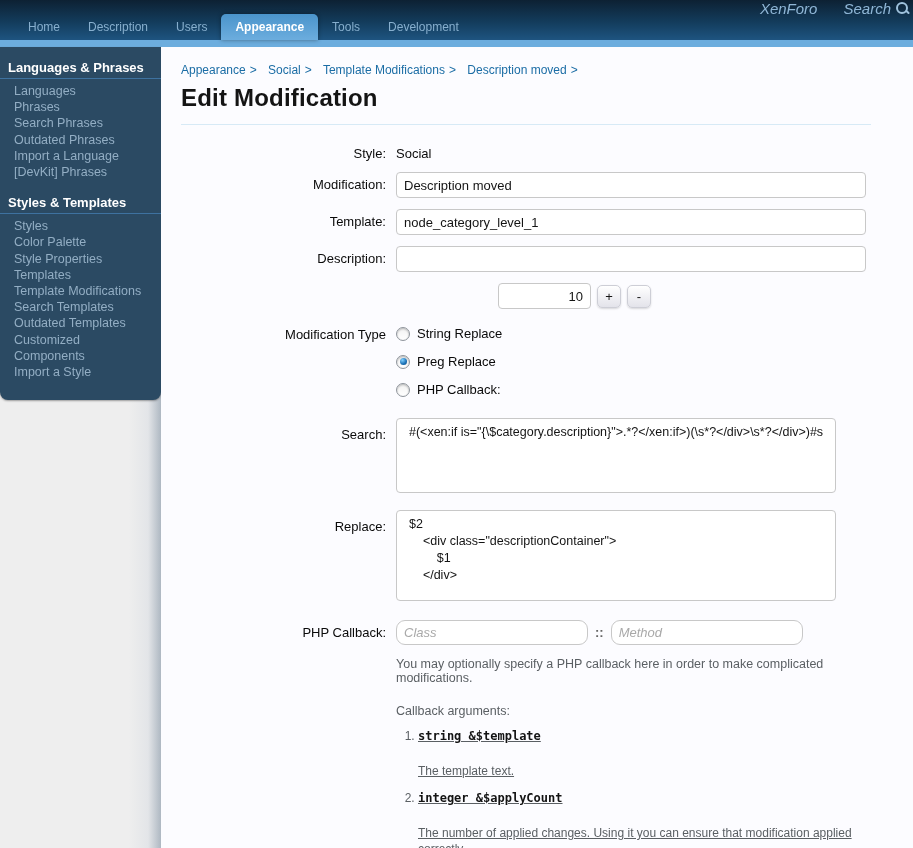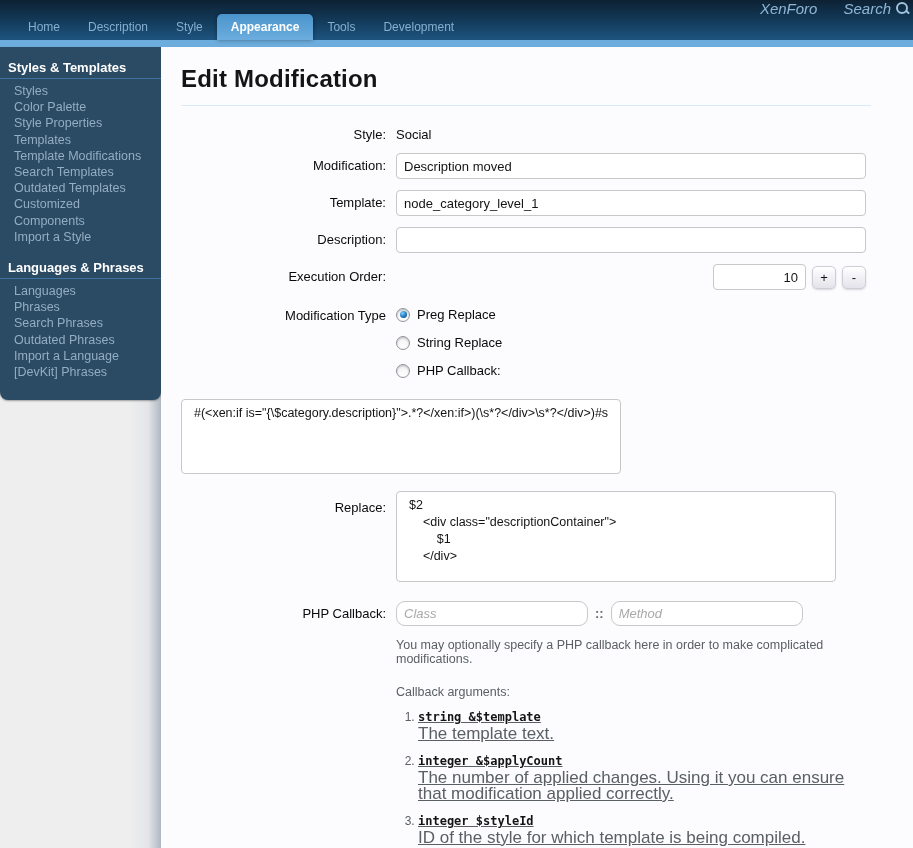--- a/index.html
+++ b/index.html
@@ -80,72 +80,78 @@
   .cb-inputs { display:flex; align-items:center; }
   input.cb { width:192px; height:25px; border:1px solid #c8c8c8; border-radius:9px; padding:3px 7px;
              font-size:13px; font-family:inherit; color:#141414; }
   .cb-sep { margin:0 7px; color:#666; font-weight:bold; font-size:13px; }
   .hint { font-size:12.5px; color:#5a5f63; margin-top:12px; }
   .args-title { font-size:12.5px; color:#5a5f63; margin-top:19px; margin-bottom:11px; }
   ol.args { padding-left:22px; margin:0; }
   ol.args li { margin-bottom:12px; color:#5a5f63; font-size:12px;text-decoration:underline; }
   .arg-code { font-family:"DejaVu Sans Mono","Liberation Mono",monospace; font-weight:bold;
               font-size:12px; color:#141414; }
-  .arg-desc { font-size:17px; color:#5a5f63; margin-top:2px; max-width:455px; line-height:16px; }
+  .arg-desc { font-size:12px; color:#5a5f63; margin-top:20px; max-width:455px; line-height:16px; }
 </style>
 </head>
 <body>
 
 <div class="navbar">
   <div class="nav-tabs">
     <div class="nav-tab">Home</div>
     <div class="nav-tab">Description</div>
-    <div class="nav-tab">Style</div>
+    <div class="nav-tab">Users</div>
     <div class="nav-tab active">Appearance</div>
     <div class="nav-tab">Tools</div>
     <div class="nav-tab">Development</div>
   </div>
   <div class="nav-right">
     <div class="nav-brand">XenForo</div>
     <div class="nav-search">
       <span class="nav-search-label">Search</span>
       <span class="mag-icon"></span>
     </div>
   </div>
 </div>
 <div class="navbar-strip"></div>
 
 <div class="layout">
   <div class="left-col">
     <div class="side-panel">
+      <div class="side-group">
+        <div class="side-title">Languages &amp; Phrases</div>
+        <div class="side-item">Languages</div>
+        <div class="side-item">Phrases</div>
+        <div class="side-item">Search Phrases</div>
+        <div class="side-item">Outdated Phrases</div>
+        <div class="side-item">Import a Language</div>
+        <div class="side-item">[DevKit] Phrases</div>
+      </div>
       <div class="side-group">
         <div class="side-title">Styles &amp; Templates</div>
         <div class="side-item">Styles</div>
         <div class="side-item">Color Palette</div>
         <div class="side-item">Style Properties</div>
         <div class="side-item">Templates</div>
         <div class="side-item">Template Modifications</div>
         <div class="side-item">Search Templates</div>
         <div class="side-item">Outdated Templates</div>
         <div class="side-item">Customized Components</div>
         <div class="side-item">Import a Style</div>
       </div>
-      <div class="side-group">
-        <div class="side-title">Languages &amp; Phrases</div>
-        <div class="side-item">Languages</div>
-        <div class="side-item">Phrases</div>
-        <div class="side-item">Search Phrases</div>
-        <div class="side-item">Outdated Phrases</div>
-        <div class="side-item">Import a Language</div>
-        <div class="side-item">[DevKit] Phrases</div>
-      </div>
     </div>
   </div>
 
   <div class="content">
+    <div class="breadcrumb">
+      <span class="crumb">Appearance</span><span class="crumb-sep">&gt;</span>
+      <span class="crumb">Social</span><span class="crumb-sep">&gt;</span>
+      <span class="crumb">Template Modifications</span><span class="crumb-sep">&gt;</span>
+      <span class="crumb">Description moved</span><span class="crumb-sep">&gt;</span>
+    </div>
     <h1 class="page-title">Edit Modification</h1>
     <hr class="rule">
 
     <div class="frow">
       <div class="flabel">Style:</div>
       <div class="fctrl static-value">Social</div>
     </div>
 
     <div class="frow">
       <div class="flabel">Modification:</div>
@@ -156,47 +162,47 @@
       <div class="flabel">Template:</div>
       <div class="fctrl"><input class="text" type="text" value="node_category_level_1" style=""></div>
     </div>
 
     <div class="frow">
       <div class="flabel">Description:</div>
       <div class="fctrl"><input class="text" type="text" value="" style=""></div>
     </div>
 
     <div class="frow">
-      <div class="flabel">Execution Order:</div>
       <div class="fctrl spin-row">
         <input class="spin" type="text" value="10" style="">
         <button class="mini-btn">+</button>
         <button class="mini-btn">-</button>
       </div>
     </div>
 
     <div class="frow mt-row" style="margin-top:17px;">
       <div class="flabel" style="padding-top:1px;">Modification Type</div>
       <div class="fctrl">
         <div class="radio-row">
+          <span class="radio"></span>
+          <span class="radio-label">String Replace</span>
+        </div>
+        <div class="radio-row">
           <span class="radio checked"></span>
           <span class="radio-label">Preg Replace</span>
-        </div>
-        <div class="radio-row">
-          <span class="radio"></span>
-          <span class="radio-label">String Replace</span>
         </div>
         <div class="radio-row">
           <span class="radio"></span>
           <span class="radio-label">PHP Callback:</span>
         </div>
       </div>
     </div>
 
     <div class="frow ta-row" style="margin-top:21px;">
+      <div class="flabel">Search:</div>
       <div class="fctrl"><textarea id="search-ta" class="code" spellcheck="false" style="">#(&lt;xen:if is="{\$category.description}"&gt;.*?&lt;/xen:if&gt;)(\s*?&lt;/div&gt;\s*?&lt;/div&gt;)#s</textarea></div>
     </div>
 
     <div class="frow ta-row" style="margin-top:13px;">
       <div class="flabel">Replace:</div>
       <div class="fctrl"><textarea id="replace-ta" class="code" spellcheck="false" style="">$2
     &lt;div class="descriptionContainer"&gt;
         $1
     &lt;/div&gt;</textarea></div>
     </div>

